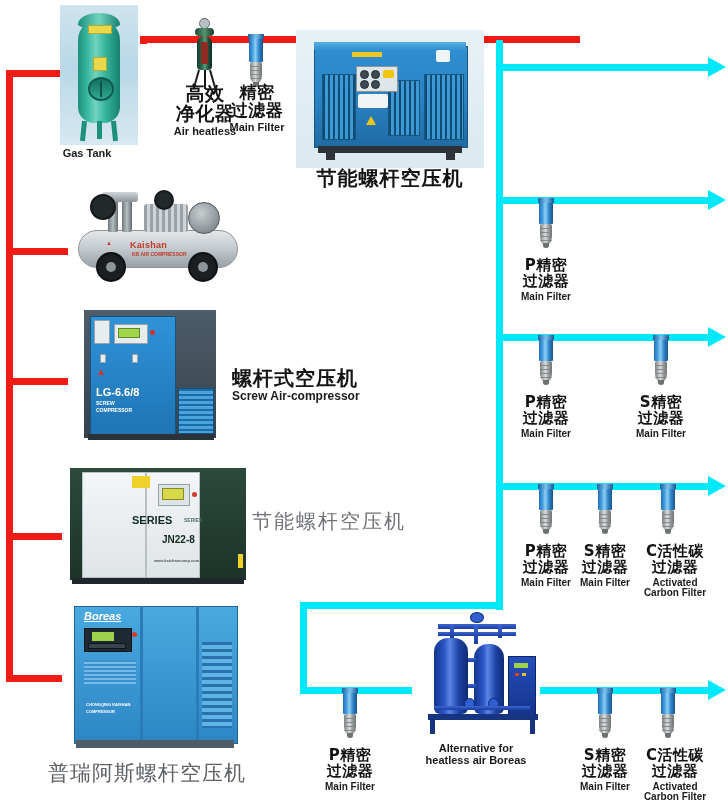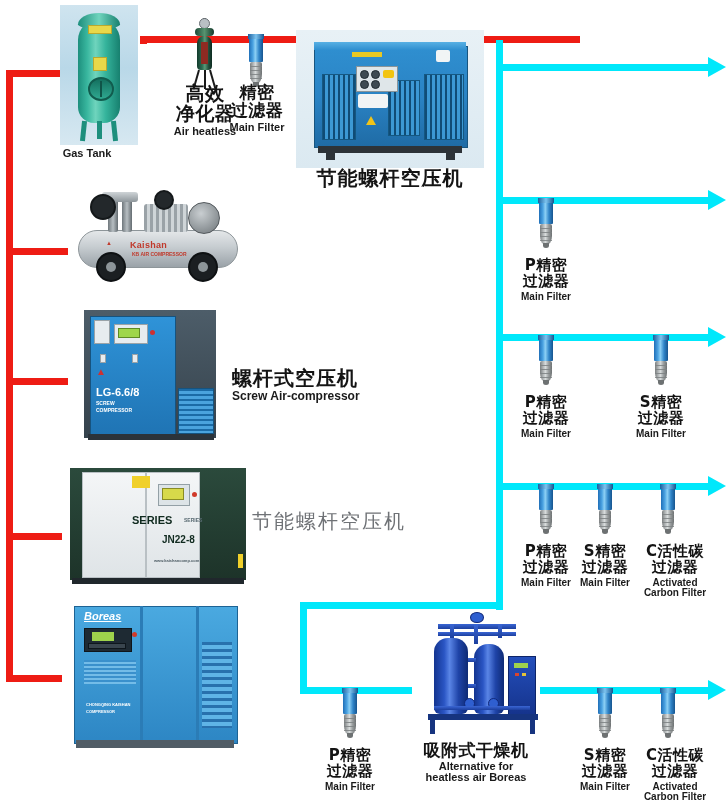--- a/index.html
+++ b/index.html
@@ -312,20 +312,23 @@
     <div class="bo-panel" style="left:22px;top:30px;width:46px;height:22px;"></div>
     <div class="bo-screen" style="left:30px;top:34px;width:22px;height:9px;"></div>
     <div class="bo-panel" style="left:26px;top:45px;width:36px;height:4px;background:#39454e;"></div>
     <div class="bo-vent" style="left:22px;top:62px;width:52px;height:24px;"></div>
     <div class="bo-louver" style="left:140px;top:44px;width:30px;height:86px;"></div>
     <div class="kt-btn" style="left:70px;top:34px;width:5px;height:5px;"></div>
     <div class="bo-logo" style="left:24px;top:104px;font-size:4px;font-style:normal;">CHONGQING KAISHAN</div>
     <div class="bo-logo" style="left:24px;top:111px;font-size:4px;font-style:normal;">COMPRESSOR</div>
     <div class="bo-foot" style="left:14px;top:142px;width:158px;height:8px;"></div>
   </div>
+  <div class="lab" style="left:48px;top:762px;width:240px;text-align:left;">
+    <div class="cn-light" style="font-size:21px;letter-spacing:1px;color:#5f6367;">普瑞阿斯螺杆空压机</div>
+  </div>
 
   <div class="eq" style="left:533px;top:196px;width:26px;height:58px;">
     <div class="f-top" style="left:6px;top:2px;width:14px;height:26px;"></div>
     <div class="f-collar" style="left:5px;top:2px;width:16px;height:5px;"></div>
     <div class="f-bowl" style="left:7px;top:28px;width:12px;height:21px;">
       <i style="top:4px;"></i>
         <i style="top:8px;"></i>
         <i style="top:12px;"></i>
         <i style="top:16px;"></i>
     </div>
@@ -457,21 +460,20 @@
     <div class="ad-pipe" style="left:56px;top:48px;width:8px;height:4px;"></div>
     <div class="ad-pipe" style="left:56px;top:74px;width:8px;height:4px;"></div>
     <div class="ad-valve" style="left:52px;top:88px;width:9px;height:9px;"></div>
     <div class="ad-valve" style="left:76px;top:88px;width:9px;height:9px;"></div>
     <div class="ad-frame" style="left:16px;top:104px;width:110px;height:6px;"></div>
     <div class="ad-frame" style="left:18px;top:110px;width:5px;height:14px;"></div>
     <div class="ad-frame" style="left:118px;top:110px;width:5px;height:14px;"></div>
     <div class="ad-pipe" style="left:22px;top:96px;width:96px;height:4px;"></div>
   </div>
   <div class="lab" style="left:400px;top:742px;width:152px;">
-    <div class="cn" style="font-size:17px;letter-spacing:.5px;">吸附式干燥机</div>
     <div class="en" style="font-size:11px;margin-top:1px;">Alternative for</div>
     <div class="en" style="font-size:11px;">heatless air Boreas</div>
   </div>
 
   <div class="eq" style="left:592px;top:686px;width:26px;height:58px;">
     <div class="f-top" style="left:6px;top:2px;width:14px;height:26px;"></div>
     <div class="f-collar" style="left:5px;top:2px;width:16px;height:5px;"></div>
     <div class="f-bowl" style="left:7px;top:28px;width:12px;height:21px;">
       <i style="top:4px;"></i>
         <i style="top:8px;"></i>

